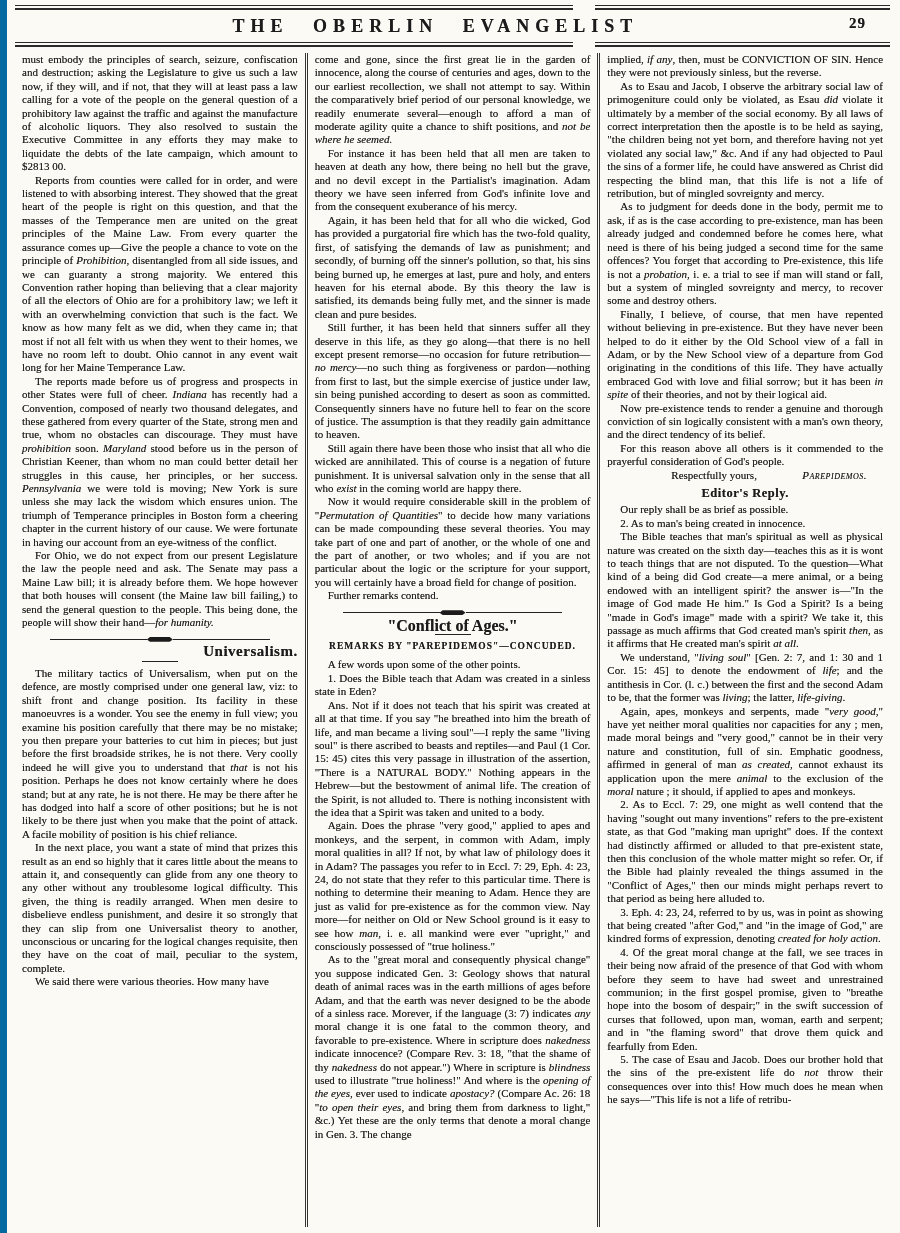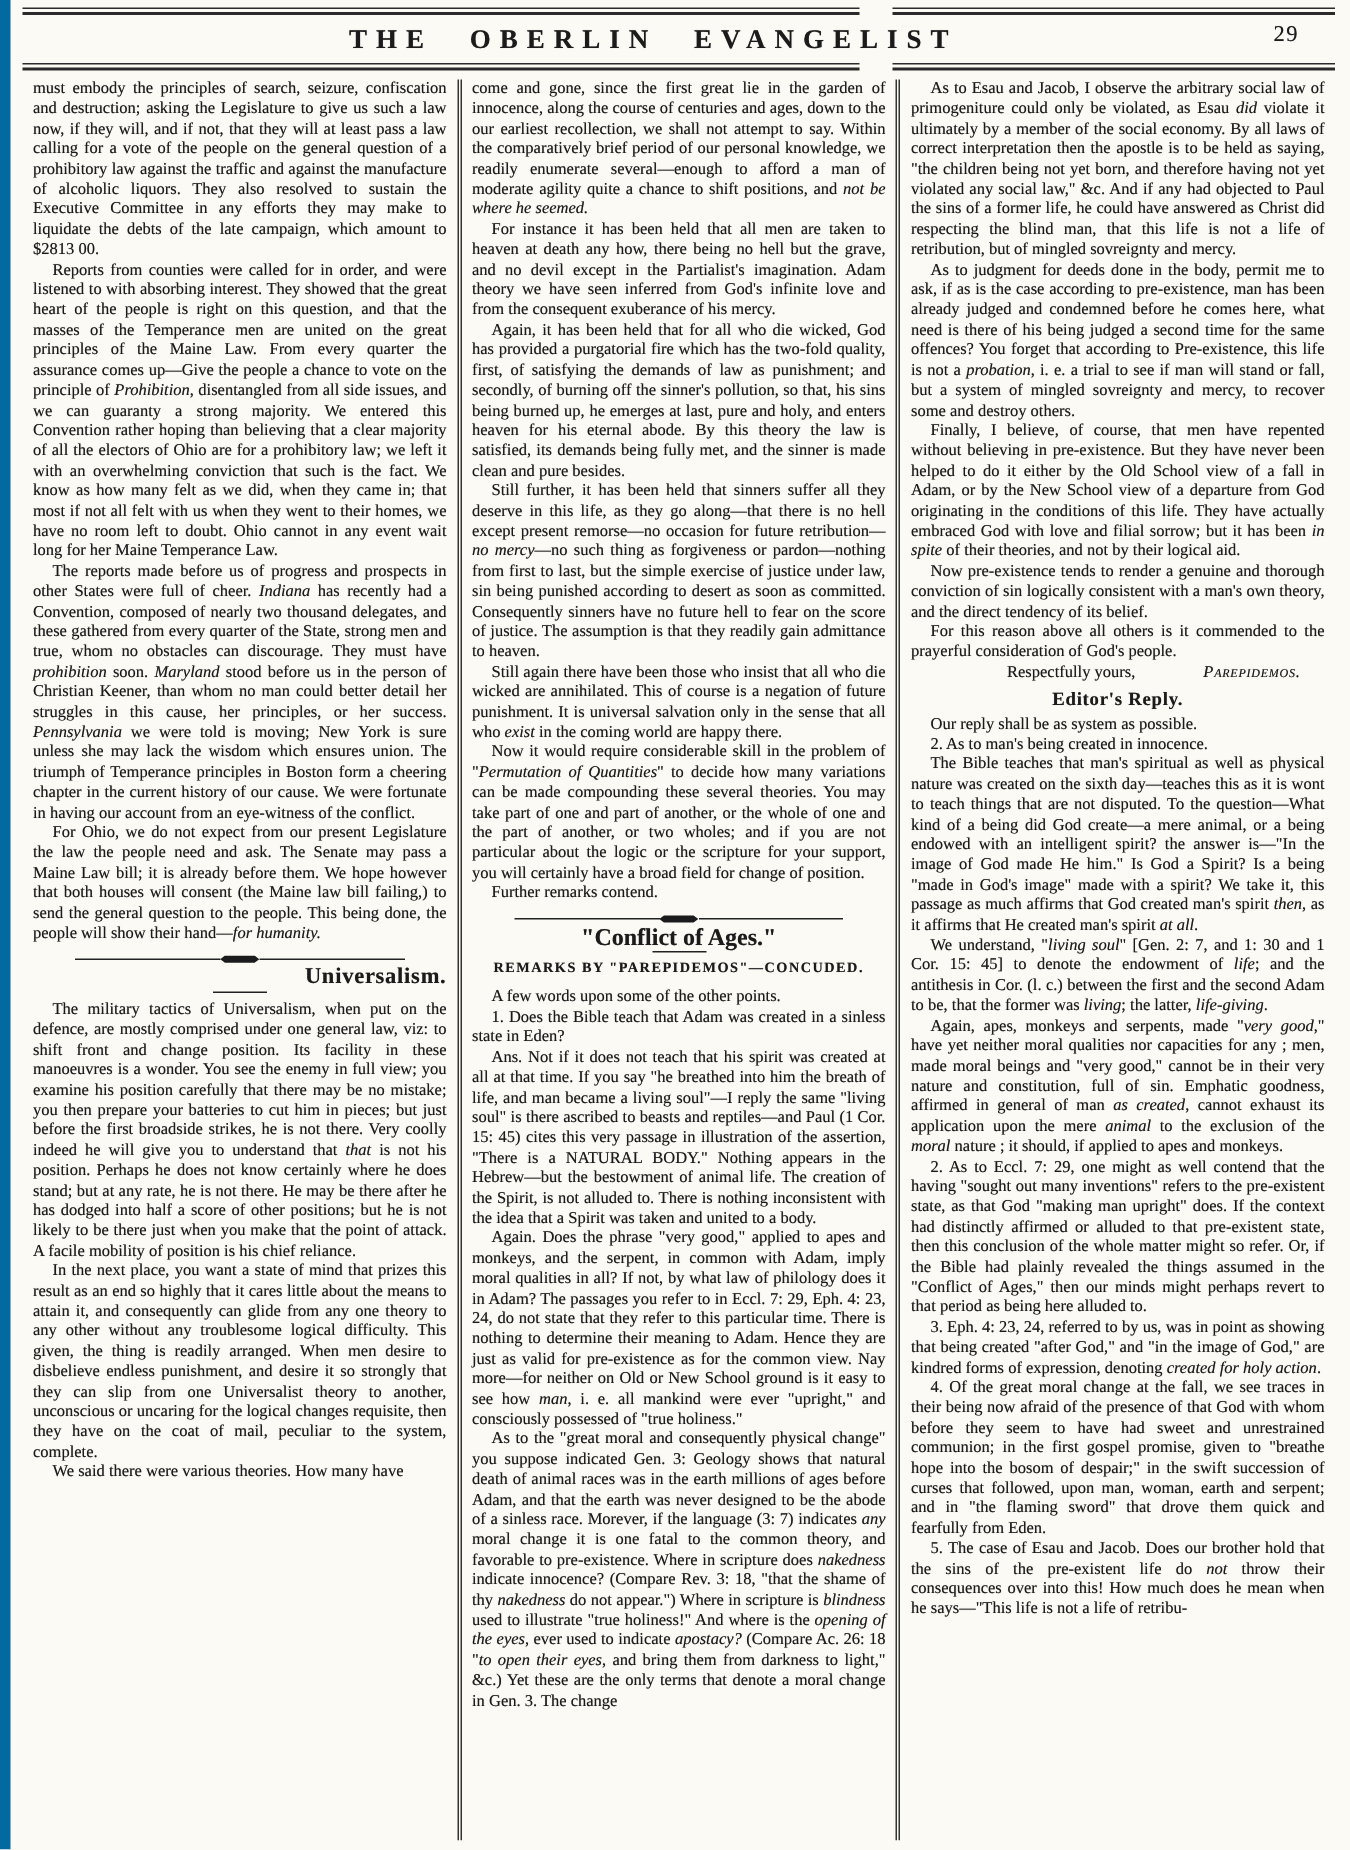--- a/index.html
+++ b/index.html
@@ -17,21 +17,21 @@
   header{padding-top:5px}
   .rule-row{display:flex;gap:22px;padding:0 10px 0 8px}
   .hrule{height:5px;border-top:1px solid #2a2a2a;border-bottom:2px solid #2a2a2a}
   .seg-left{width:558px}
   .seg-right{flex:1}
   .mast-line{position:relative;height:32px;display:flex;align-items:center;justify-content:center}
   .mast-title{
     font-weight:bold;font-size:18px;letter-spacing:6px;word-spacing:14px;
     transform:translateX(-18px);
   }
-  .page-number{position:absolute;right:34px;top:5px;font-weight:normal;font-size:15px;letter-spacing:1px}
+  .page-number{position:absolute;right:34px;top:5px;font-weight:bold;font-size:15px;letter-spacing:1px}
   
   .columns{display:flex;height:1180px;padding:4px 10px 0 8px;overflow:hidden}
   .col{
     flex:1 1 0;overflow:hidden;padding:2px 7px 0 7px;
     font-size:11px;line-height:13.4px;text-align:justify;
   }
   .col p{text-indent:13px}
   .col p.flush{text-indent:0}
   em{font-style:italic}
   
@@ -101,31 +101,32 @@
         <div class="shortrule"></div>
         <div class="byline">REMARKS BY "PAREPIDEMOS"—CONCUDED.</div>
         <p>A few words upon some of the other points.</p>
         <p>1.  Does the Bible teach that Adam was created in a sinless state in Eden?</p>
         <p>Ans.  Not if it does not teach that his spirit was created at all at that time.  If you say "he breathed into him the breath of life, and man became a living soul"—I reply the same "living soul" is there ascribed to beasts and reptiles—and Paul (1 Cor. 15: 45) cites this very passage in illustration of the assertion, "There is a NATURAL BODY."  Nothing appears in the Hebrew—but the bestowment of animal life.  The creation of the Spirit, is not alluded to.  There is nothing inconsistent with the idea that a Spirit was taken and united to a body.</p>
         <p>Again.  Does the phrase "very good," applied to apes and monkeys, and the serpent, in common with Adam, imply moral qualities in all?  If not, by what law of philology does it in Adam?  The passages you refer to in Eccl. 7:  29, Eph. 4:  23, 24, do not state that they refer to this particular time.  There is nothing to determine their meaning to Adam.  Hence they are just as valid for pre-existence as for the common view.  Nay more—for neither on Old or New School ground is it easy to see how <em>man</em>, i. e. all mankind were ever "upright," and consciously possessed of "true holiness."</p>
         <p>As to the "great moral and consequently physical change" you suppose indicated Gen. 3:  Geology shows that natural death of animal races was in the earth millions of ages before Adam, and that the earth was never designed to be the abode of a sinless race.  Morever, if the language (3: 7) indicates <em>any</em> moral change it is one fatal to the common theory, and favorable to pre-existence.  Where in scripture does <em>nakedness</em> indicate innocence?  (Compare Rev. 3:  18, "that the shame of thy <em>nakedness</em> do not appear.")  Where in scripture is <em>blindness</em> used to illustrate "true holiness!"  And where is the <em>opening of the eyes</em>, ever used to indicate <em>apostacy?</em> (Compare Ac. 26: 18 "<em>to open their eyes</em>, and bring them from darkness to light," &amp;c.)  Yet these are the only terms that denote a moral change in Gen. 3.  The change</p>
       </div>
       <div class="vrule"></div>
       <div class="col">
+        <p class="flush">implied, <em>if any</em>, then, must be CONVICTION OF SIN.  Hence they were not previously sinless, but the reverse.</p>
         <p>As to Esau and Jacob, I observe the arbitrary social law of primogeniture could only be violated, as Esau <em>did</em> violate it ultimately by a member of the social economy. By all laws of correct interpretation then the apostle is to be held as saying, "the children being not yet born, and therefore having not yet violated any social law," &amp;c.   And if any had objected to Paul the sins of a former life, he could have answered as Christ did respecting the blind man, that this life is not a life of retribution, but of mingled sovreignty and mercy.</p>
         <p>As to judgment for deeds done in the body, permit me to ask, if as is the case according  to pre-existence, man has been already judged and condemned before he comes here, what need is there of his being judged a second time for the same offences?  You forget that according to Pre-existence, this life is not a <em>probation</em>, i. e. a trial to see if man will stand or fall, but a system of mingled sovreignty and mercy, to recover some  and destroy others.</p>
         <p>Finally, I believe, of course, that men have repented without believing in pre-existence.  But they have never been helped to do it either  by the Old School view of a fall in Adam,  or by the New School view of a departure from God originating in the conditions of this life.  They have actually embraced God with love and filial sorrow; but it has been <em>in spite</em> of their theories, and not by their logical aid.</p>
         <p>Now pre-existence tends to render a genuine and thorough conviction of sin logically consistent with a man's own theory, and the direct tendency of its belief.</p>
         <p>For this reason above all others is it commended to the prayerful consideration of God's people.</p>
         <div class="signature">
           <span>Respectfully yours,</span>
           <span class="sc">Parepidemos.</span>
         </div>
         <div class="h3">Editor's Reply.</div>
-        <p>Our reply shall be as system as possible.</p>
+        <p>Our reply shall be as brief as possible.</p>
         <p>2.  As to man's being created in innocence.</p>
         <p>The Bible teaches that man's spiritual as well as physical nature was created on the sixth day—teaches this as it is wont to teach things that are not disputed.   To the question—What kind of a being did God create—a mere animal, or a being endowed with an intelligent spirit? the answer is—"In the image of God made He him." Is God a Spirit?  Is a being "made in God's image" made with a spirit?   We take it, this passage as much affirms that God created man's spirit <em>then</em>, as it affirms that He created man's spirit <em>at all</em>.</p>
         <p>We understand, "<em>living soul</em>" [Gen. 2: 7, and 1: 30 and 1 Cor. 15: 45] to denote the endowment of <em>life</em>; and the antithesis in Cor. (l. c.) between the first and the second Adam to be, that the former was <em>living</em>;  the latter, <em>life-giving</em>.</p>
         <p>Again, apes, monkeys and serpents, made "<em>very good</em>," have yet neither moral  qualities  nor capacities for any ; men, made moral beings and "very good," cannot be in their very nature and constitution, full of sin.   Emphatic goodness, affirmed in general of man <em>as created</em>, cannot exhaust its application upon the  mere <em>animal</em> to the exclusion of the <em>moral</em> nature ;  it should, if applied to apes and monkeys.</p>
         <p>2.  As to Eccl. 7: 29, one might as well contend that the having "sought out many inventions" refers to the pre-existent state, as that God  "making man upright" does.   If the context had distinctly affirmed or alluded to that pre-existent state, then this conclusion of the whole matter might so refer.   Or, if the Bible had plainly revealed the things assumed in the "Conflict of Ages," then our minds might perhaps revert to that period as being here alluded to.</p>
         <p>3.  Eph. 4: 23, 24, referred to by us, was in point as showing that being created "after God," and "in the image of God," are kindred forms of expression, denoting <em>created for holy action</em>.</p>
         <p>4.  Of the great moral change at the fall, we see traces in their being now afraid of the presence of that God with whom before they seem  to have had sweet and unrestrained communion;  in the first gospel promise, given to "breathe hope into the bosom of despair;" in the swift succession of curses that followed, upon man, woman, earth and serpent;  and in "the flaming sword" that drove them quick and fearfully from Eden.</p>
         <p>5.  The case of Esau and Jacob.  Does our brother hold that the sins of the pre-existent life do <em>not</em> throw their consequences over into this!   How much does he mean when he says—"This life is not a life of retribu-</p>
       </div>
     </main>

